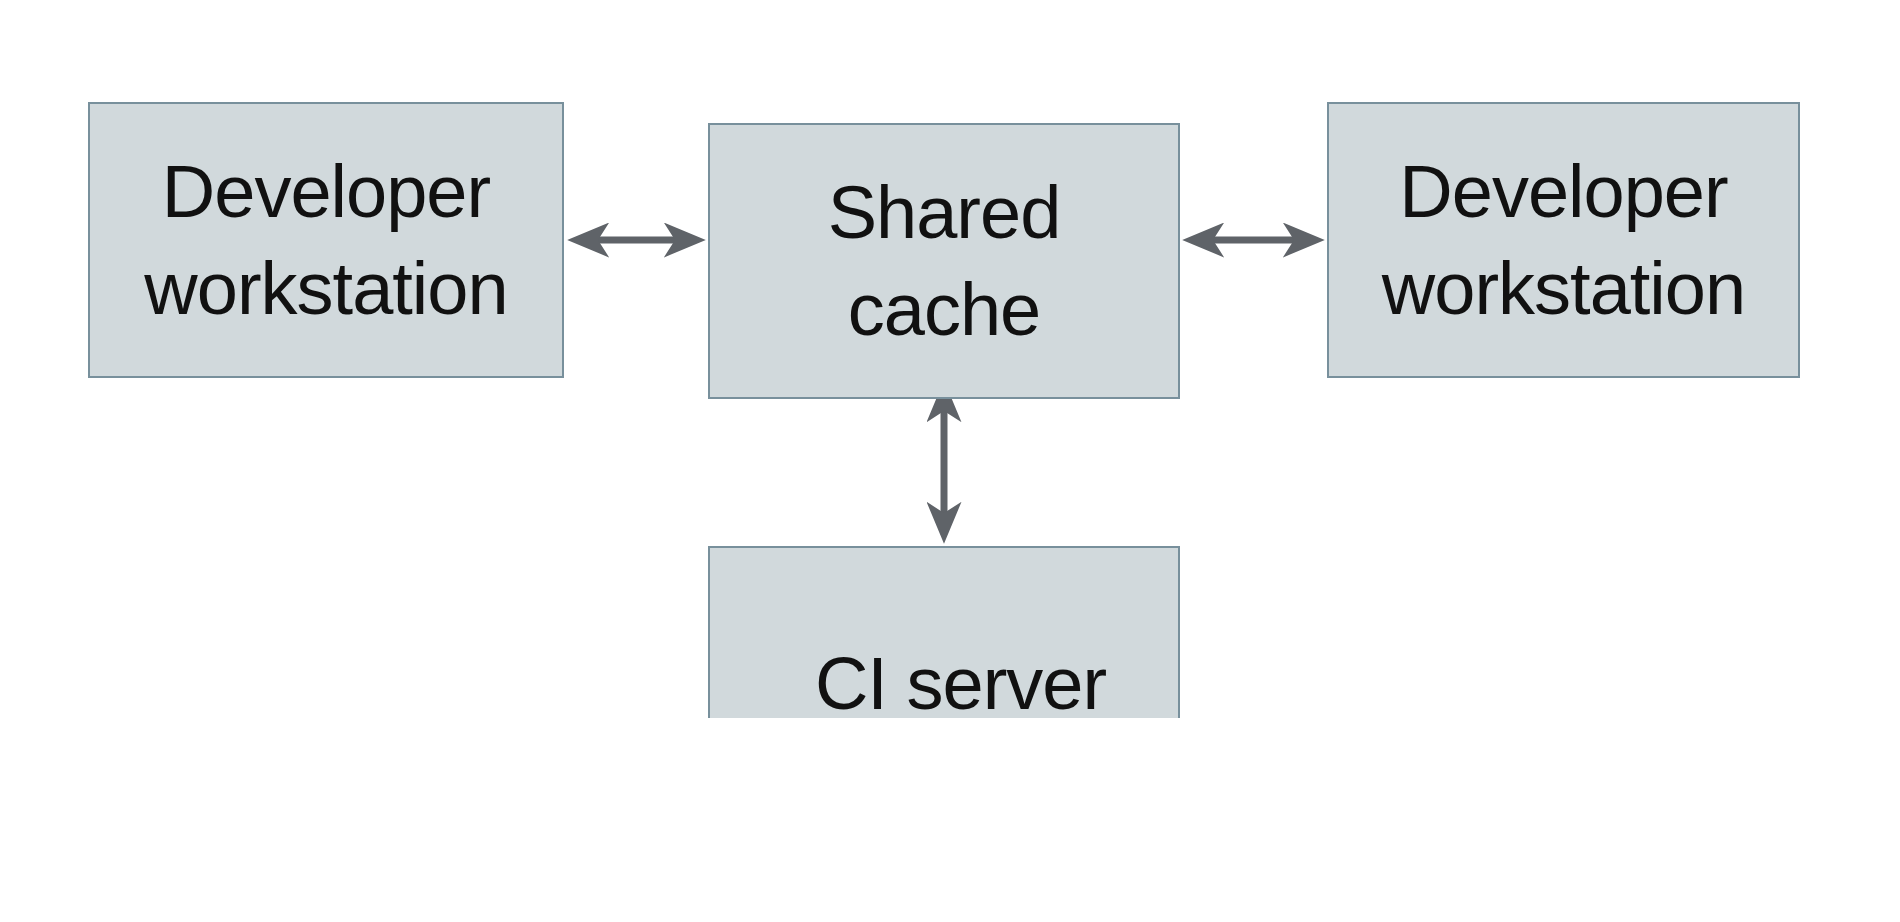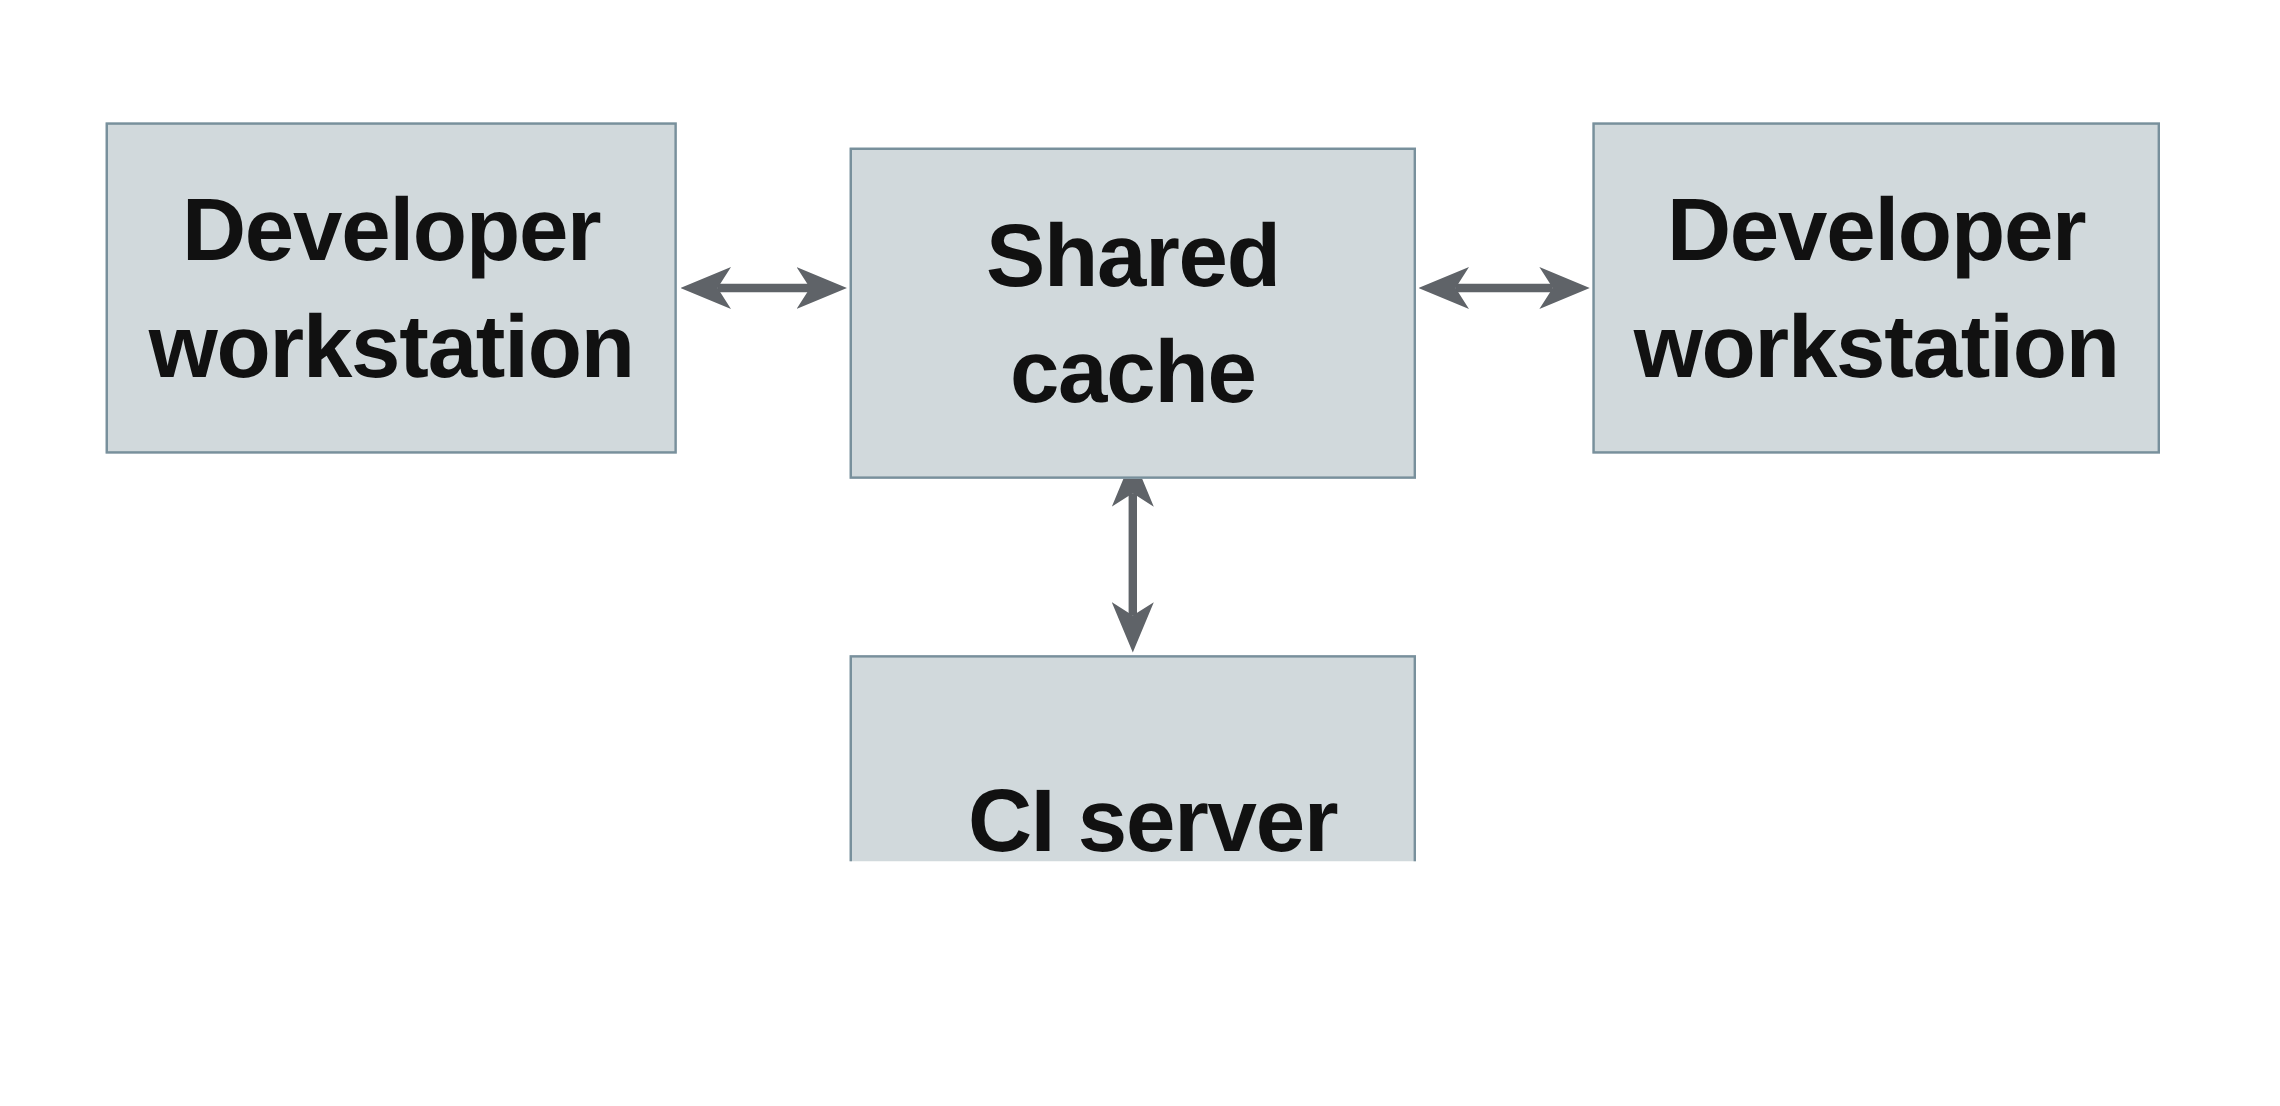--- a/index.html
+++ b/index.html
@@ -11,21 +11,20 @@
   }
   *{margin:0;padding:0;box-sizing:border-box;}
   html,body{background:var(--canvas-bg);}
   body{font-family:"Liberation Sans", sans-serif;}
   .canvas{
     position:relative;
     width:1900px;
     height:718px;
     background:var(--canvas-bg);
     overflow:hidden;
-    font-weight:bold;
   }
   .node{
     position:absolute;
     background:var(--box-fill);
     border:2px solid var(--box-border);
     display:flex;
     align-items:center;
     justify-content:center;
     text-align:center;
     color:var(--text-color);

